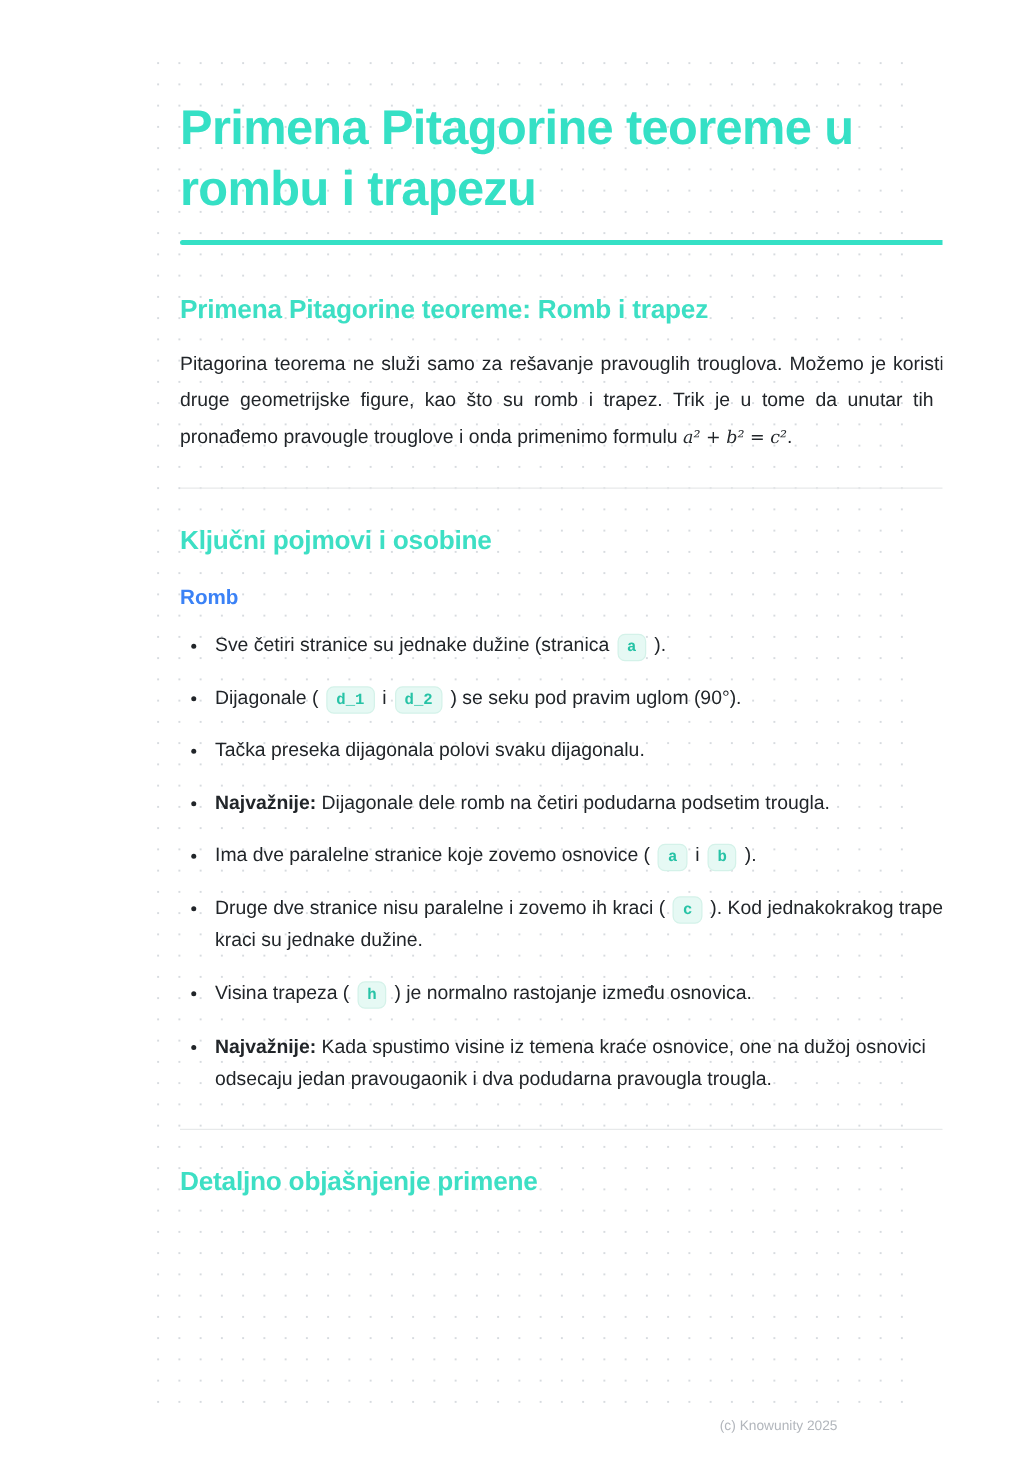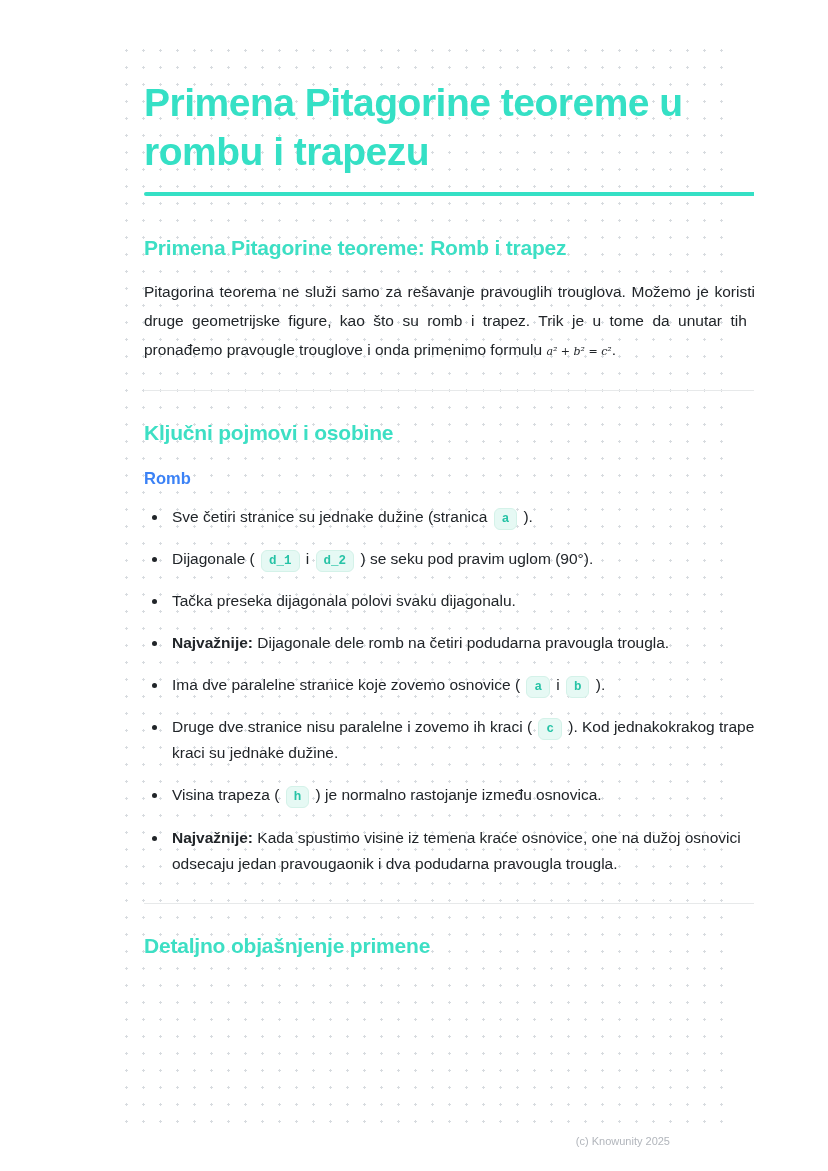--- a/index.html
+++ b/index.html
@@ -55,21 +55,21 @@
   p.body{
     margin:18px 0 0 0;
     font-size:15.5px;
     line-height:1.85;
     text-align:justify;
     color:#212529;
   }
   .math{
     font-family:"DejaVu Serif","Liberation Serif",serif;
     font-style:italic;
-    font-size:11px;
+    font-size:14px;
   }
   hr.divider{
     margin:26px 0 0 0;
     border:none;
     border-top:1px solid #e7e9ea;
   }
   h3.sub{
     margin:24px 0 0 0;
     font-size:16.5px;
     font-weight:bold;
@@ -132,21 +132,21 @@
 
     <hr class="divider">
 
     <h2 class="section tight">Ključni pojmovi i osobine</h2>
 
     <h3 class="sub">Romb</h3>
     <ul class="bullets">
         <li><span>Sve četiri stranice su jednake dužine (stranica </span><span class="chip">a</span><span> ).</span></li>
         <li><span>Dijagonale ( </span><span class="chip">d_1</span><span> i </span><span class="chip">d_2</span><span> ) se seku pod pravim uglom (90°).</span></li>
         <li><span>Tačka preseka dijagonala polovi svaku dijagonalu.</span></li>
-        <li><span class="b">Najvažnije:</span><span> Dijagonale dele romb na četiri podudarna pravougla trougla.</span></li>
+        <li><span class="b">Najvažnije:</span><span> Dijagonale dele romb na četiri podudarna podsetim trougla.</span></li>
       </ul>
 
     <ul class="bullets">
         <li><span>Ima dve paralelne stranice koje zovemo osnovice ( </span><span class="chip">a</span><span> i </span><span class="chip">b</span><span> ).</span></li>
         <li><span>Druge dve stranice nisu paralelne i zovemo ih kraci ( </span><span class="chip">c</span><span> ). Kod jednakokrakog trapeza, kraci su jednake dužine.</span></li>
         <li><span>Visina trapeza ( </span><span class="chip">h</span><span> ) je normalno rastojanje između osnovica.</span></li>
         <li><span class="b">Najvažnije:</span><span> Kada spustimo visine iz temena kraće osnovice, one na dužoj osnovici odsecaju jedan pravougaonik i dva podudarna pravougla trougla.</span></li>
       </ul>
 
     <hr class="divider">

